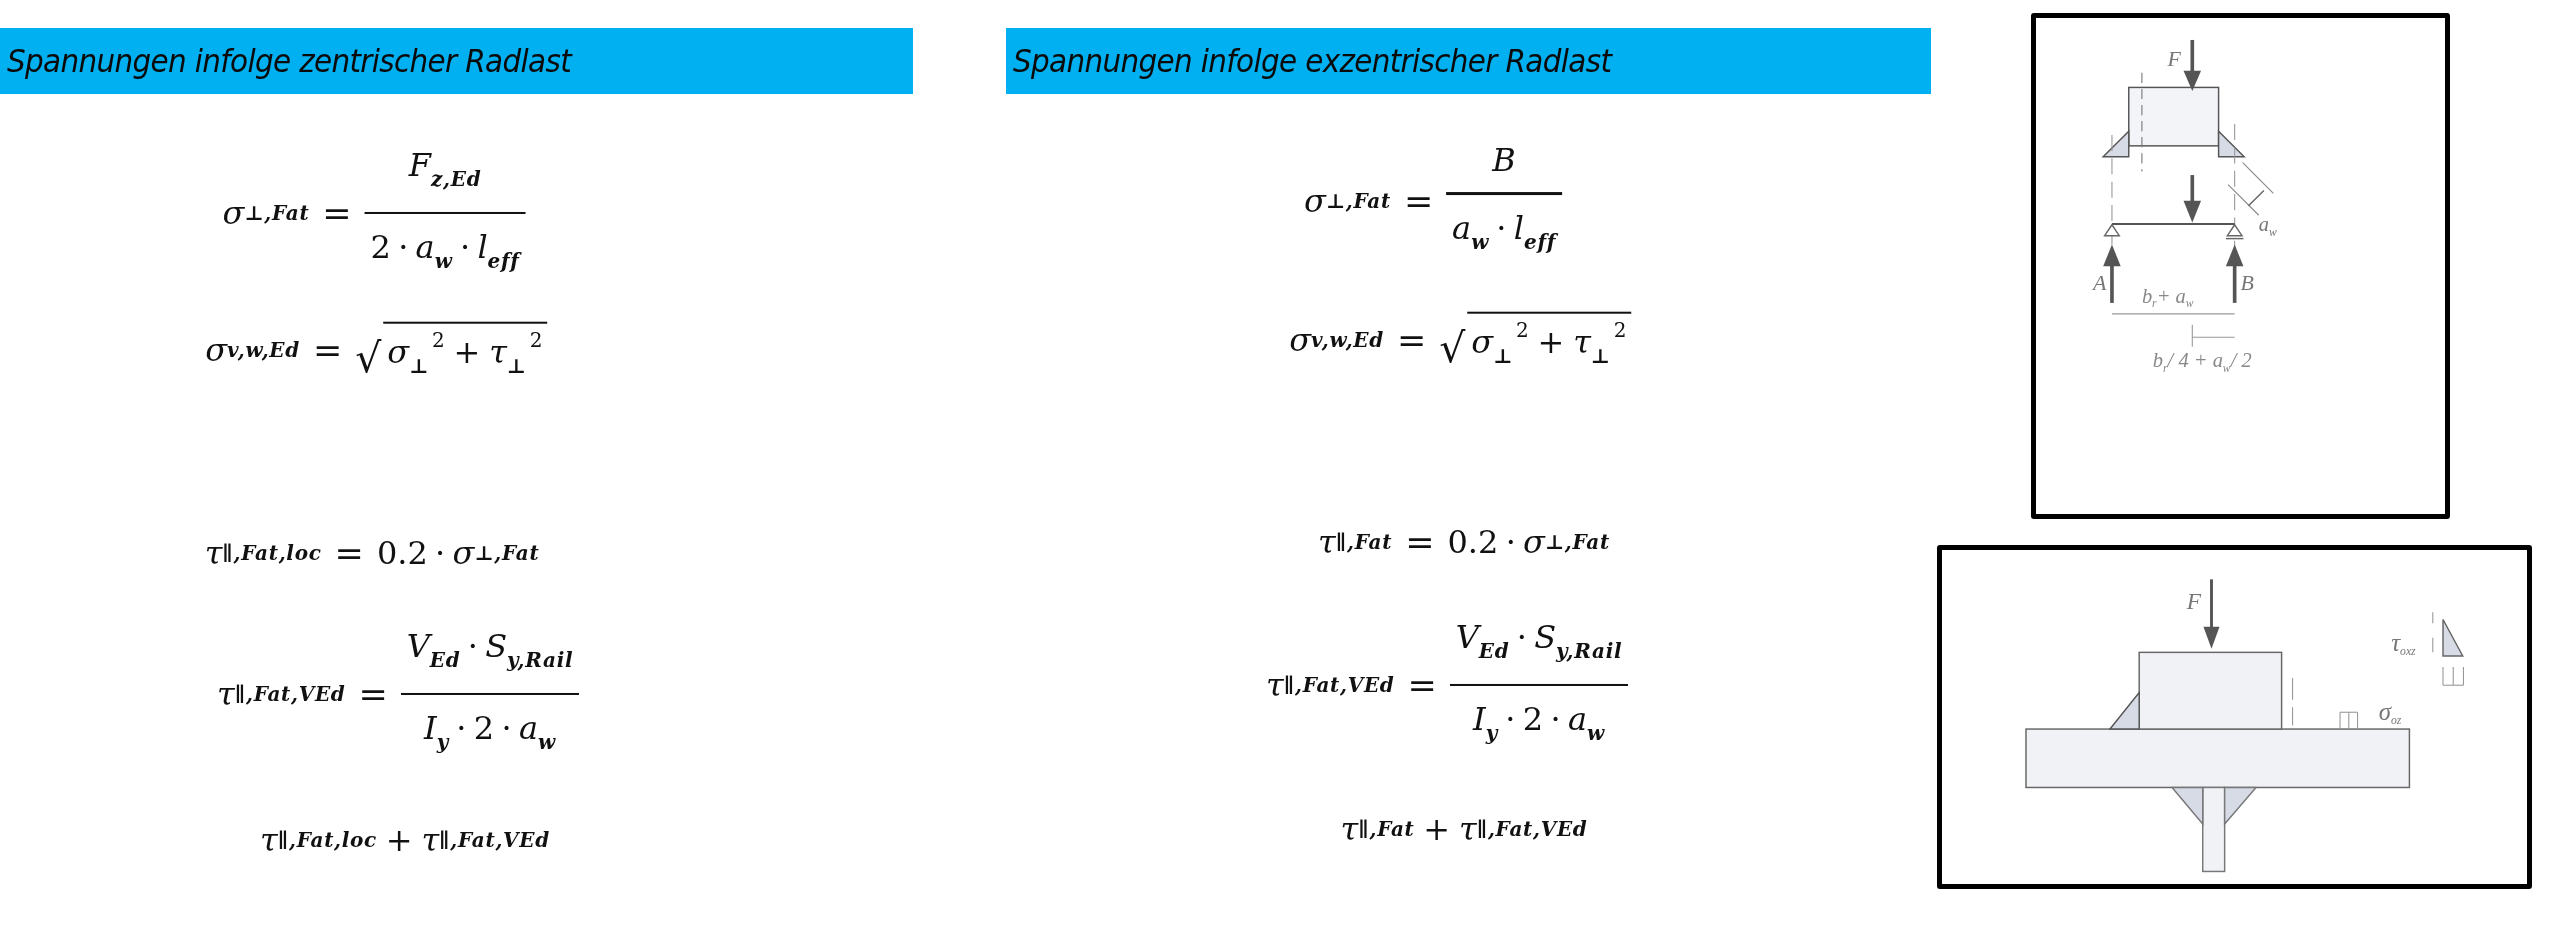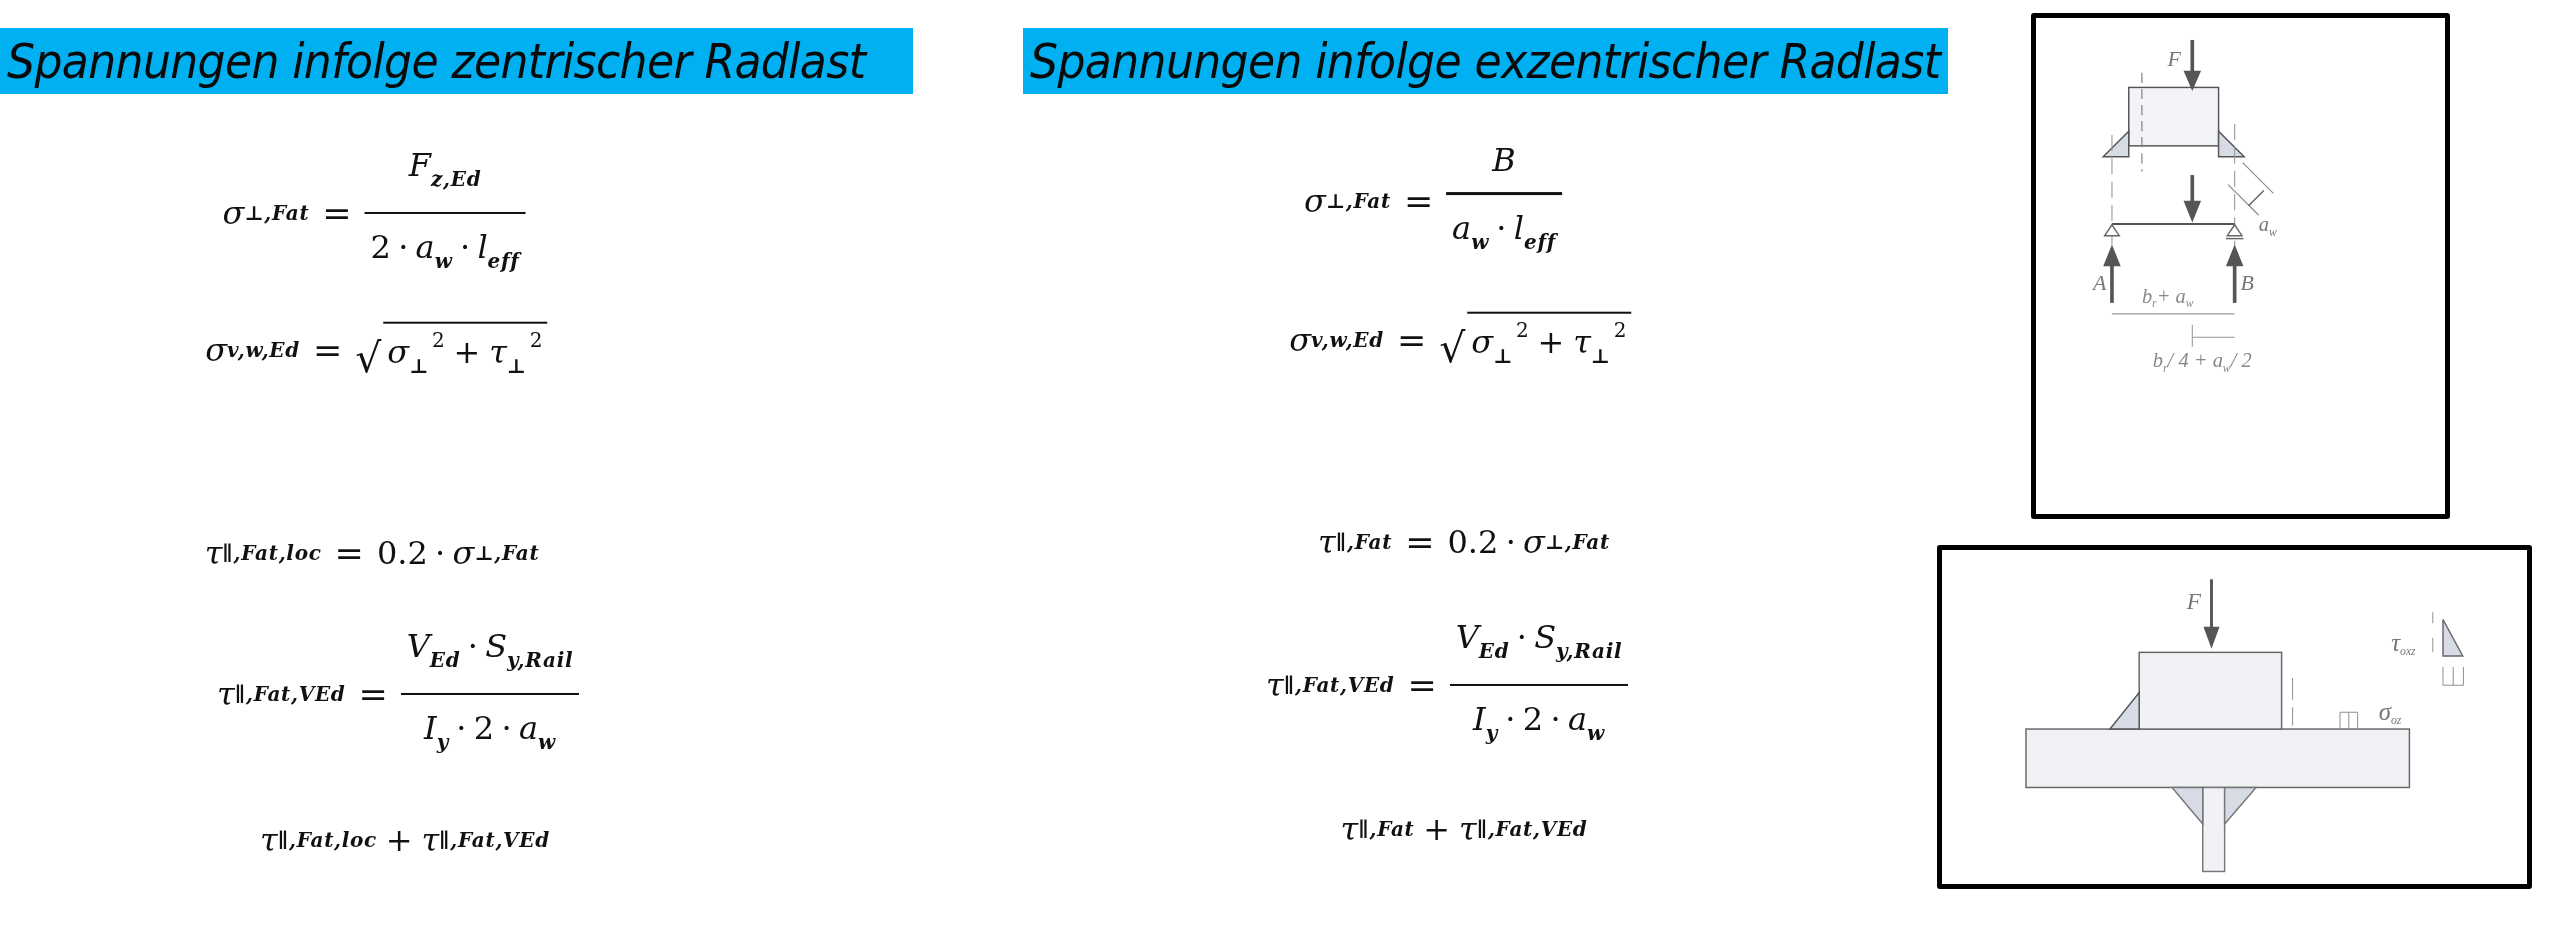--- a/index.html
+++ b/index.html
@@ -1,19 +1,19 @@
 <!DOCTYPE html>
 <html style="font-size:11.7px"><head>
 <meta charset="utf-8">
 <style>
   html, body { margin:0; padding:0; background:#ffffff; }
   body { width:2576px; height:946px; position:relative; overflow:hidden;
          font-family:"DejaVu Serif", serif; color:#111; }
   .hdr { position:absolute; top:28px; height:66px; background:#00B0F0;
-         font-family:"DejaVu Sans", sans-serif; font-style:italic; font-size:48px;
+         font-family:"DejaVu Sans", sans-serif; font-style:italic; font-size:32px;
          line-height:66px; padding-left:7.3px; box-sizing:border-box; color:#0a0a0a;
          letter-spacing:-0.7px; transform-origin:left center; }
   .hdr span { display:inline-block; transform:scaleX(0.92); transform-origin:left center; white-space:nowrap; }
   .formula { position:absolute; display:flex; align-items:center; font-size:32px; font-style:italic;
              white-space:nowrap; transform:translate(-50%,-50%); }
   .formula .up { font-style:normal; }
   .sub { font-size:20px; font-weight:bold; vertical-align:-10.2px; letter-spacing:0.7px; }
   .sup { font-size:20px; font-style:normal; vertical-align:16px; margin-left:2.9px; }
   .eq { font-style:normal; margin:0 13px; font-size:35px; }
   .op { font-style:normal; margin:0 8.8px; }
@@ -26,21 +26,21 @@
   .sqrt .under { border-top:2.9px solid #111; padding:4.4px 4.4px 0 4.4px; }
   .box { position:absolute; border:5.1px solid #000; border-radius:2.9px; box-sizing:border-box; background:#fff; }
   svg text { font-family:"Liberation Serif", serif; font-style:italic; }
 </style>
 </head>
 <body>
 
 <div class="hdr" style="left:0; width:913px;">
   <span>Spannungen infolge zentrischer Radlast</span>
 </div>
-<div class="hdr" style="left:1006px; width:925px;margin-left:17px;">
+<div class="hdr" style="left:1006px; width:925px;">
   <span>Spannungen infolge exzentrischer Radlast</span>
 </div>
 
 <div class="formula" style="left:374px; top:213px;">
   <span>σ</span>
     <span class="sub">⊥,Fat</span>
   <span class="eq">=</span>
   <span class="frac">
     <span class="num"><span>F</span><span class="sub">z,Ed</span></span>
     <span class="bar"></span>

